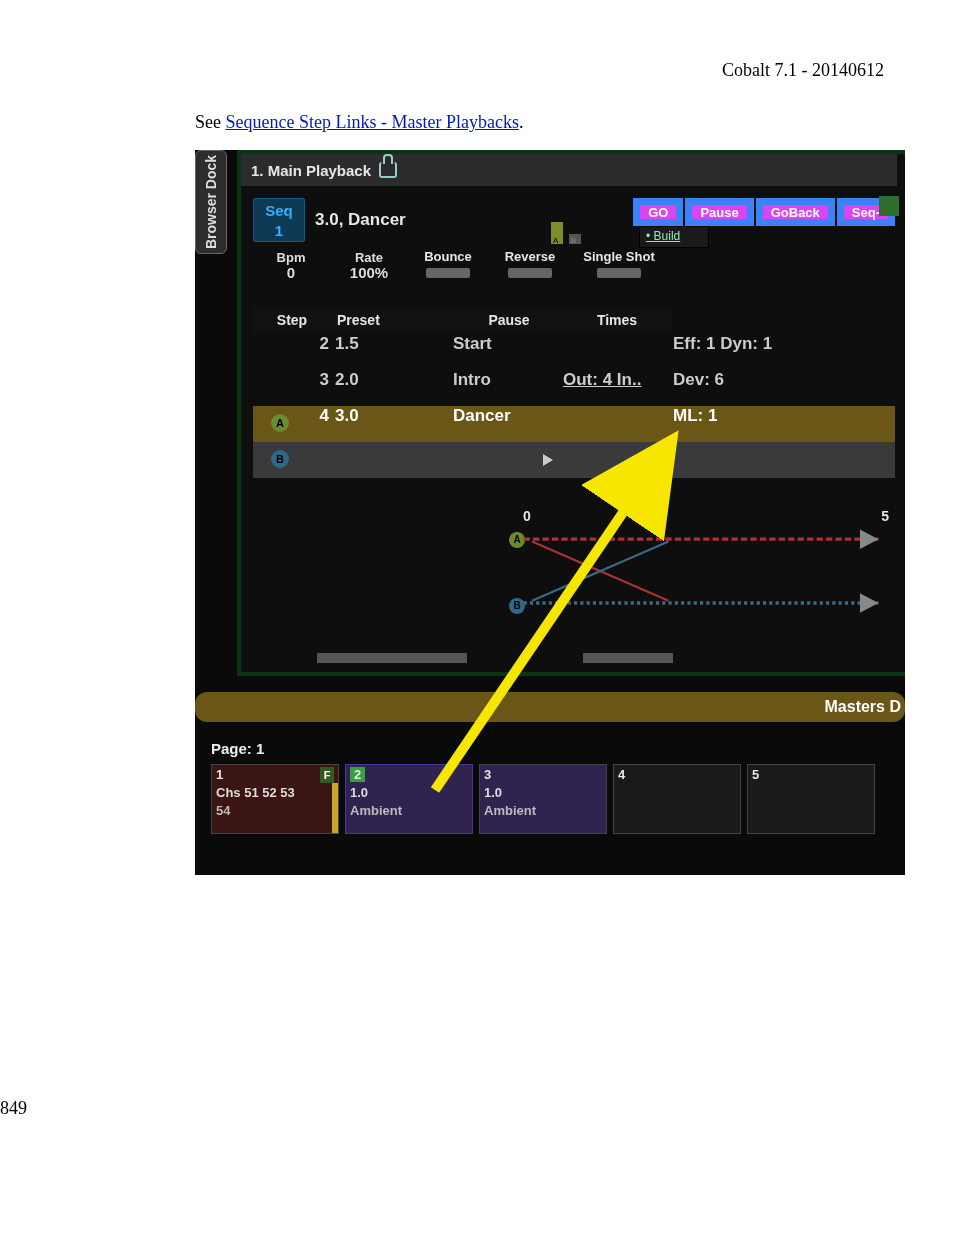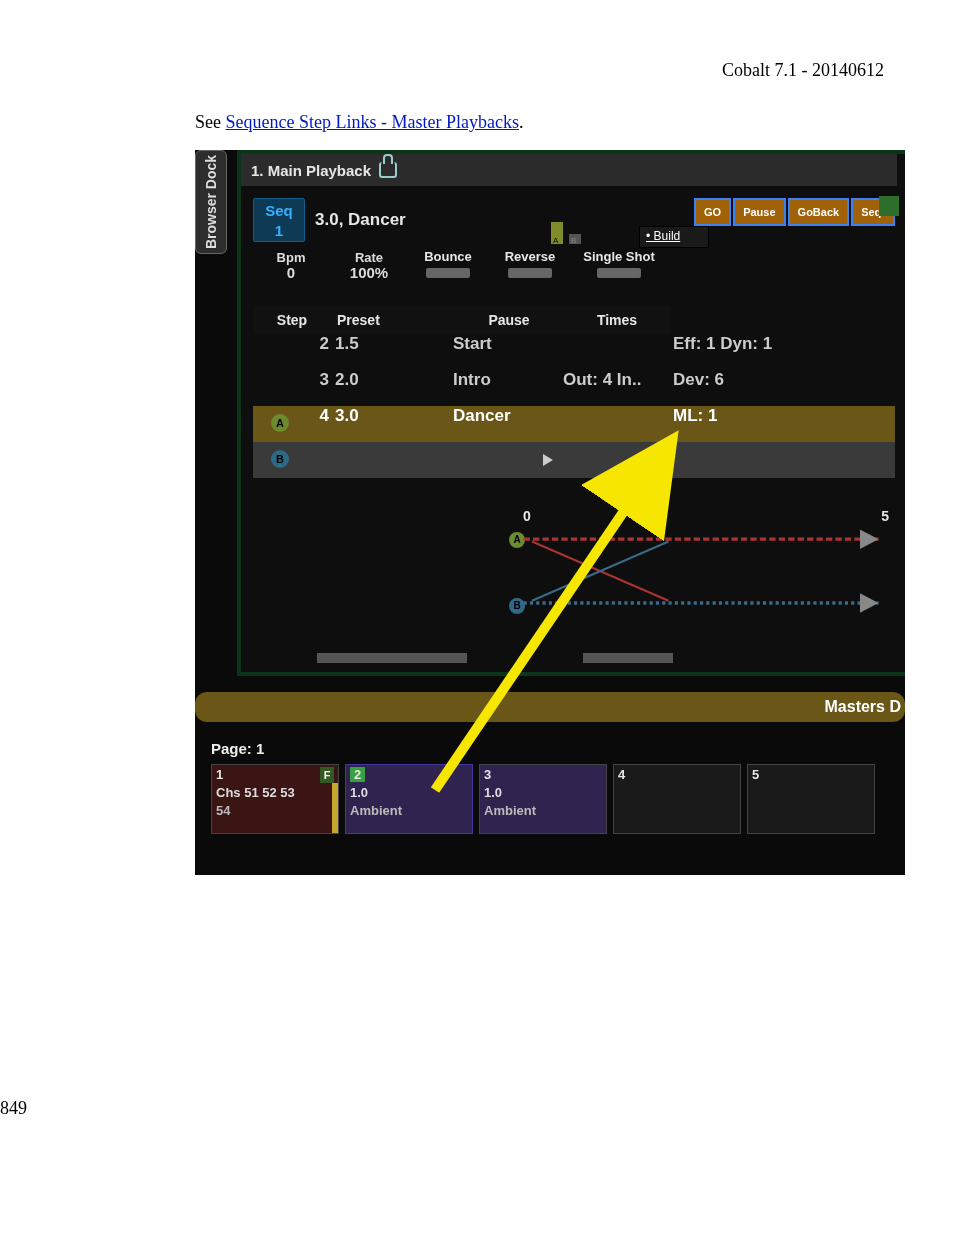--- a/index.html
+++ b/index.html
@@ -185,41 +185,41 @@
   .minibars .lb { left: 20px; color:#888; }
 
   
   .transport {
     position: absolute;
     right: 0; top: 0;
     height: 28px;
     display: flex;
   }
   .tbtn {
-    background: #a16207;
+    background: #d946ef;
     color: #fff;
     font-weight: bold;
-    font-size: 11px;
-    border: 2px solid #3b82f6;
+    font-size: 13px;
+    border: 7px solid #3b82f6;
     padding: 4px 8px;
     display: flex;
     align-items: center;
     justify-content: center;
     margin-left: 2px;
   }
 
   .build-dd {
     position: absolute;
     right: 186px;
     top: 28px;
     width: 62px;
     height: 20px;
     background: #1a1a1a;
     border: 1px solid #000;
-    color: #ffffff;
+    color: #86efac;
     font-size: 12px;
     padding-left: 6px;
     line-height: 18px;
     text-decoration: underline;
   }
   .gear-icon {
     position: absolute;
     right: -4px; top: -2px;
     width: 20px; height: 20px;
     background: #2d6e2d;
@@ -293,21 +293,21 @@
   }
   .drow {
     position: relative;
     height: 36px;
     font-size: 17px;
     font-weight: bold;
   }
   .c-step  { position: absolute; left: 6px;   width: 70px; text-align: right; color: #ccc; }
   .c-pre   { position: absolute; left: 82px;  width: 118px; color: #ccc; }
   .c-text  { position: absolute; left: 200px; width: 140px; color: #ccc; }
-  .c-times { position: absolute; left: 310px; width: 120px; color: #ccc; }
+  .c-times { position: absolute; left: 310px; width: 120px; color: #ccc; text-decoration: underline; }
   .c-extra { position: absolute; left: 420px; width: 220px; color: #ccc; }
 
   .hlA {
     background: #6a5616;
   }
   .hlA .c-step, .hlA .c-pre, .hlA .c-text, .hlA .c-extra { color: #fff; }
 
   .badgeA, .badgeB {
     position: absolute;
     left: 18px;

